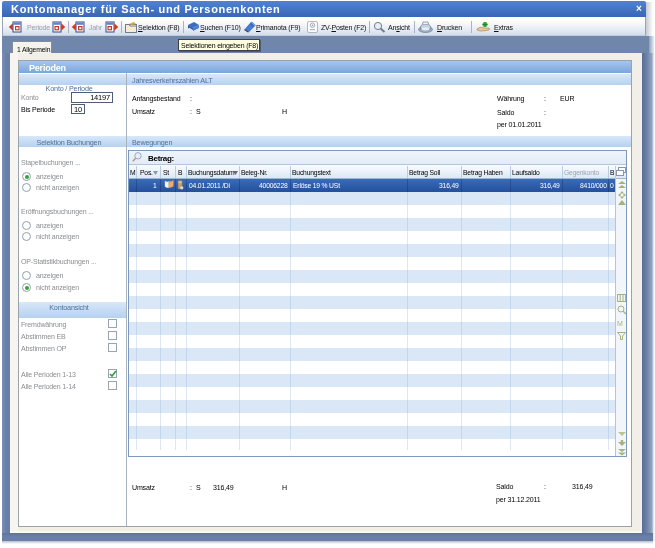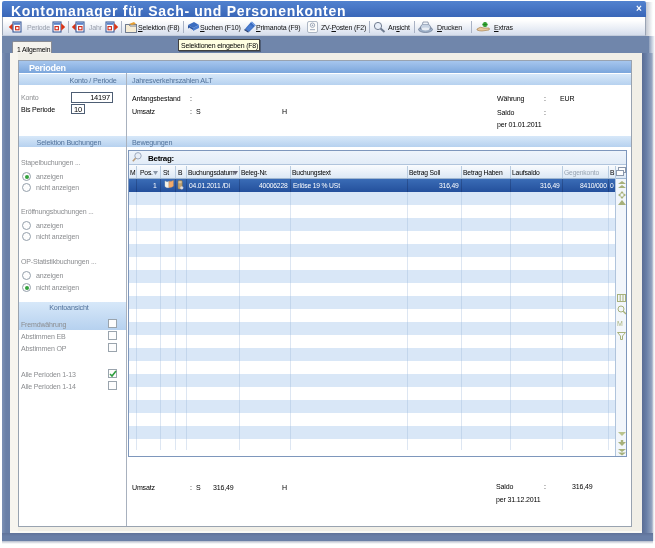--- a/index.html
+++ b/index.html
@@ -24,21 +24,21 @@
   .hcell { position:absolute; font-size:7.5px; letter-spacing:-0.2px; white-space:nowrap; color:#000; transform:scaleX(0.9); transform-origin:0 0; }
   .scell { position:absolute; font-size:7.5px; letter-spacing:-0.2px; white-space:nowrap; color:#fff; transform:scaleX(0.9); transform-origin:0 0; }
   .cline { position:absolute; width:1px; }
 </style>
 </head>
 <body>
 <div id="win">
 
   <div style="left:2px;top:1px;width:644px;height:16px;background:linear-gradient(#5282cf,#3966b8);border-radius:2px 2px 0 0;"></div>
   <div style="left:646px;top:2px;width:7px;height:34px;background:linear-gradient(90deg,rgba(150,158,175,0.55),rgba(255,255,255,0));"></div>
-  <div style="left:11px;top:3px;font-size:14px;font-weight:bold;color:#fff;white-space:nowrap;letter-spacing:0.7px;">Kontomanager für Sach- und Personenkonten</div>
+  <div style="left:11px;top:3px;font-size:11px;font-weight:bold;color:#fff;white-space:nowrap;letter-spacing:0.7px;">Kontomanager für Sach- und Personenkonten</div>
   <div style="left:636px;top:3px;font-size:10px;font-weight:bold;color:#fff;">×</div>
 
   <div id="toolbar" style="left:2px;top:17px;width:644px;height:19px;background:linear-gradient(#fefefe 20%,#e6ebf4 70%,#d5ddec);border-left:1px solid #9aa4b4;border-right:1px solid #9aa4b4;border-bottom:1px solid #c2cbdb;"></div>
 
   <div style="left:2px;top:36px;width:647px;height:17px;background:#7086ab;"></div>
   <div style="left:649px;top:36px;width:6px;height:17px;background:linear-gradient(90deg,rgba(112,134,171,0.8),rgba(255,255,255,0));"></div>
 
   <div style="left:2px;top:53px;width:8px;height:488px;background:linear-gradient(90deg,#7c90b4,#697fa7 50%,#697fa7);"></div>
   <div style="left:642px;top:53px;width:11px;height:488px;background:linear-gradient(90deg,#5a6d94,#697fa7 40%,#8fa0bd 85%,#c0c8d8);"></div>
   <div style="left:653px;top:53px;width:2px;height:488px;background:linear-gradient(90deg,rgba(150,160,180,0.35),rgba(255,255,255,0));"></div>
@@ -52,21 +52,21 @@
   <div style="left:12px;top:41px;width:40px;height:12px;background:#f6f4ee;border:1px solid #898c94;border-bottom:none;border-radius:2px 1px 0 0;"></div>
   <div class="a" style="left:17px;top:45px;font-size:8px;letter-spacing:-0.2px;color:#000;transform:scaleX(0.85);transform-origin:0 0;">1 Allgemein</div>
 
   <div style="left:18px;top:60px;width:614px;height:467px;background:#fff;border:1px solid #99a3b0;"></div>
 
   <div style="left:19px;top:61px;width:612px;height:12px;background:linear-gradient(#a6c6ee,#7ba6dc);"></div>
   <div class="a" style="left:29px;top:63px;font-size:9px;font-weight:bold;letter-spacing:-0.2px;color:#fff;">Perioden</div>
 
   <div style="left:126px;top:73px;width:1px;height:453px;background:#a8b1be;"></div>
 
-  <div class="subbar" style="left:19px;top:74px;width:107px;text-align:right;padding-top:2px;padding-right:7px;"><span>Konto / Periode</span></div>
+  <div class="subbar" style="left:19px;top:74px;width:107px;text-align:center;padding-top:10px;padding-right:7px;"><span>Konto / Periode</span></div>
   <div class="a t8 gy" style="left:21px;top:93px;">Konto</div>
   <div class="inp" style="left:71px;top:92px;width:42px;height:11px;line-height:8px;">14197</div>
   <div class="a t8" style="left:21px;top:105px;">Bis Periode</div>
   <div class="inp" style="left:71px;top:104px;width:14px;height:10px;line-height:7px;text-align:center;padding:1px 0 0 0;">10</div>
 
   <div class="subbar" style="left:19px;top:136px;width:107px;text-align:center;padding-top:2px;padding-right:7px;"><span>Selektion Buchungen</span></div>
   <div class="a t8 gy" style="left:21px;top:158px;">Stapelbuchungen ...</div>
   <div class="radio sel" style="left:22px;top:172px;"></div>
   <div class="a t8 gy" style="left:36px;top:172px;">anzeigen</div>
   <div class="radio" style="left:22px;top:183px;"></div>
@@ -77,21 +77,21 @@
   <div class="a t8 gy" style="left:36px;top:221px;">anzeigen</div>
   <div class="radio" style="left:22px;top:232px;"></div>
   <div class="a t8 gy" style="left:36px;top:232px;">nicht anzeigen</div>
 
   <div class="a t8 gy" style="left:21px;top:257px;">OP-Statistikbuchungen ...</div>
   <div class="radio" style="left:22px;top:271px;"></div>
   <div class="a t8 gy" style="left:36px;top:271px;">anzeigen</div>
   <div class="radio sel" style="left:22px;top:283px;"></div>
   <div class="a t8 gy" style="left:36px;top:283px;">nicht anzeigen</div>
 
-  <div class="subbar" style="left:19px;top:302px;width:107px;text-align:center;padding-top:1px;height:28px;padding-right:7px;"><span>Kontoansicht</span></div>
+  <div class="subbar" style="left:19px;top:302px;width:107px;text-align:center;padding-top:1px;height:16px;padding-right:7px;"><span>Kontoansicht</span></div>
   <div class="a t8 gy" style="left:21px;top:320px;">Fremdwährung</div>
   <div class="chk" style="left:108px;top:319px;"></div>
   <div class="a t8 gy" style="left:21px;top:332px;">Abstimmen EB</div>
   <div class="chk" style="left:108px;top:331px;"></div>
   <div class="a t8 gy" style="left:21px;top:344px;">Abstimmen OP</div>
   <div class="chk" style="left:108px;top:343px;"></div>
   <div class="a t8 gy" style="left:21px;top:370px;">Alle Perioden 1-13</div>
   <div class="chk" style="left:108px;top:369px;"></div>
   <svg class="a" style="left:109px;top:370px;" width="8" height="8" viewBox="0 0 8 8">
       <path d="M1 4 L3 6 L7 1" stroke="#2f9e3f" stroke-width="1.6" fill="none"></path>

